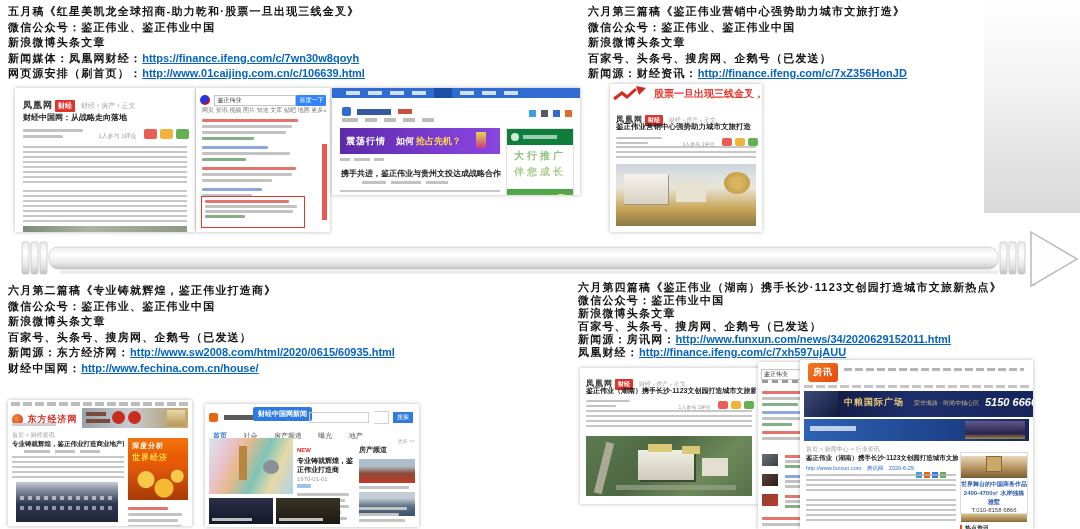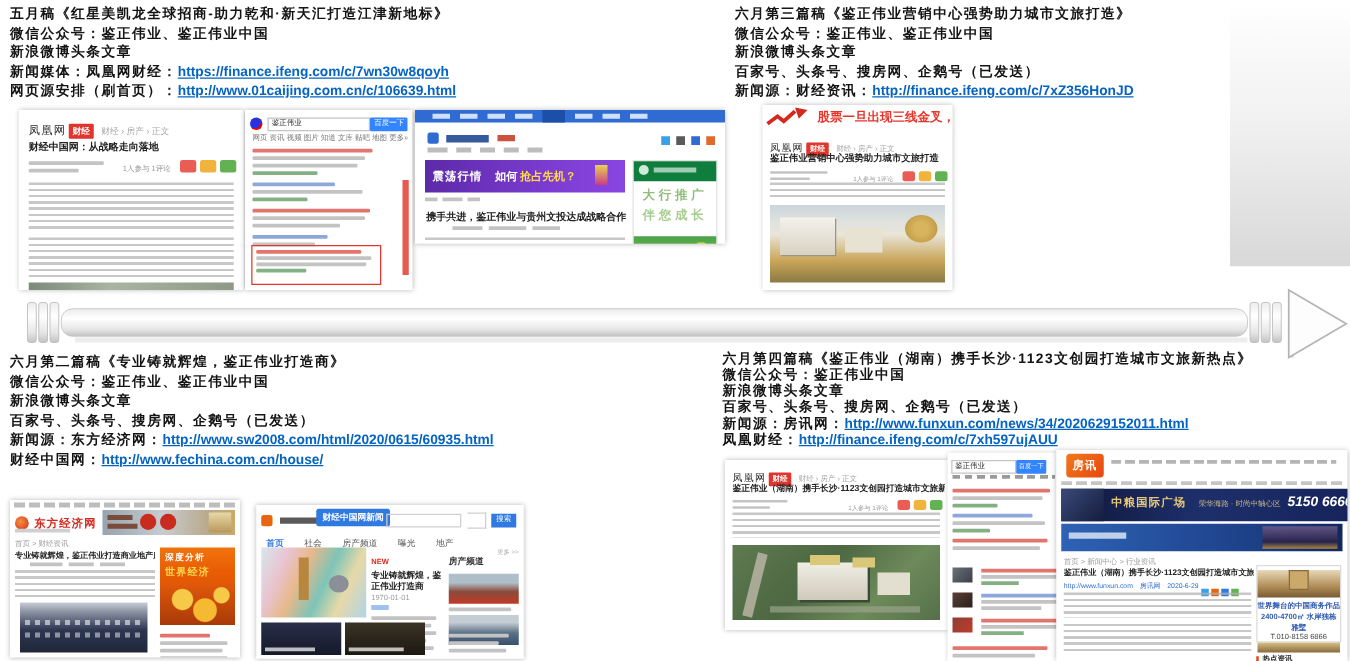--- a/index.html
+++ b/index.html
@@ -12,21 +12,21 @@
   .tblock .zh{letter-spacing:1.2px;}
   .tblock a.lnk{color:#0563C1;text-decoration:underline;letter-spacing:0;cursor:pointer;}
   
   .shot{position:absolute;background:#fff;box-shadow:0 0 4px rgba(0,0,0,.28);overflow:hidden;}
   .bar{height:3px;background:#c3c3c3;border-radius:1px;margin:3px 0;}
   .bar.b{background:#8fa8dc;}
   .bar.r{background:#e2766e;}
   .bar.g{background:#84b184;}
   .para{background:repeating-linear-gradient(180deg,#b0b0b0 0,#b0b0b0 2px,transparent 2px,transparent 5px);opacity:.7;}
   
-  .if-brand{font-size:9px;font-weight:normal;color:#2b2b2b;letter-spacing:1px;}
+  .if-brand{font-size:9px;font-weight:bold;color:#2b2b2b;letter-spacing:1px;}
   .if-badge{display:inline-block;background:#e0352c;color:#fff;font-size:7px;font-weight:bold;
             padding:1px 3px;margin-left:2px;border-radius:1px;}
   .if-crumb{font-size:7px;color:#a5a5a5;margin-left:6px;}
   .if-title{font-weight:bold;color:#222;}
   .if-btn{display:inline-block;width:13px;height:10px;border-radius:2px;margin-left:3px;vertical-align:middle;}
   .if-btn.red{background:#e95d55;} .if-btn.yel{background:#f0b43c;} .if-btn.grn{background:#62b153;}
   .engage{font-size:6px;color:#999;}
   
   .bd-logo{width:10px;height:10px;border-radius:50%;background:radial-gradient(circle at 35% 35%,#2932e1 55%,#e10602 56%);display:inline-block;}
   .bd-input{display:inline-block;border:1px solid #c4c4c4;background:#fff;height:9px;vertical-align:middle;
@@ -39,21 +39,21 @@
   .gray{color:#9a9a9a;} .nowrap{white-space:nowrap;overflow:hidden;}
 </style>
 </head>
 <body>
 
 <div id="canvas">
 
   <div class="abs" style="left:984px;top:0;width:96px;height:213px;background:linear-gradient(180deg,#ffffff 0%,#f1f1f1 45%,#d8d8d8 100%);"></div>
 
   <div class="tblock" style="left:8px;top:4px;line-height:15.5px;">
-      <div class="tline"><span class="zh">五月稿《红星美凯龙全球招商-助力乾和·新天汇打造江津新地标》</span></div>
+      <div class="tline"><span class="zh">五月稿《红星美凯龙全球招商-助力乾和·股票一旦出现三线金叉》</span></div>
       <div class="tline"><span class="zh">微信公众号：鉴正伟业、鉴正伟业中国</span></div>
       <div class="tline"><span class="zh">新浪微博头条文章</span></div>
       <div class="tline"><span class="zh">新闻媒体：凤凰网财经：</span><a class="lnk" href="#">https://finance.ifeng.com/c/7wn30w8qoyh</a></div>
       <div class="tline"><span class="zh">网页源安排（刷首页）：</span><a class="lnk" href="#">http://www.01caijing.com.cn/c/106639.html</a></div>
     </div>
   <div class="tblock" style="left:588px;top:4px;line-height:15.5px;">
       <div class="tline"><span class="zh">六月第三篇稿《鉴正伟业营销中心强势助力城市文旅打造》</span></div>
       <div class="tline"><span class="zh">微信公众号：鉴正伟业、鉴正伟业中国</span></div>
       <div class="tline"><span class="zh">新浪微博头条文章</span></div>
       <div class="tline"><span class="zh">百家号、头条号、搜房网、企鹅号（已发送）</span></div>
@@ -389,21 +389,21 @@
         <span style="display:block;height:3px;background:#c3c3c3;margin:2px 0;"></span>
         <span style="display:block;height:3px;background:#84b184;width:34px;margin:2px 0;"></span>
       </span>
     </div>
     <div class="abs" style="left:4px;top:152px;width:80px;">
       <div class="bar r" style="width:76px;"></div>
         <div class="bar" style="width:66px;"></div>
     </div>
   </div>
 
-  <div class="shot" style="left:845px;top:360px;width:233px;height:169px;z-index:2;">
+  <div class="shot" style="left:800px;top:360px;width:233px;height:169px;z-index:2;">
     <div class="abs" style="left:8px;top:3px;width:30px;height:19px;background:linear-gradient(135deg,#f07a1e,#e8470f);border-radius:3px;color:#fff;font-size:9px;font-weight:bold;text-align:center;line-height:19px;letter-spacing:1px;">房讯</div>
     <div class="abs" style="left:44px;top:8px;width:180px;height:3px;background:repeating-linear-gradient(90deg,#b5b5b5 0 8px,transparent 8px 11px);"></div>
     <div class="abs" style="left:4px;top:25px;width:225px;height:3px;background:repeating-linear-gradient(90deg,#c5c5c5 0 9px,transparent 9px 12px);"></div>
 
     <div class="abs" style="left:4px;top:31px;width:225px;height:26px;background:linear-gradient(90deg,#0f1638,#1d2f6b 45%,#16235a);padding-left:16px;">
       <span style="position:absolute;left:0;top:0;width:34px;height:26px;background:linear-gradient(135deg,#3a4a78,#141c3e);"></span>
       <span style="position:absolute;left:40px;top:5px;font-size:9px;font-weight:bold;color:#e8c87a;letter-spacing:1px;">中粮国际广场</span>
       <span style="position:absolute;left:110px;top:8px;font-size:6px;color:#c8b888;">荣华海路 · 时尚中轴心区</span>
       <span style="position:absolute;right:8px;top:5px;font-size:11px;font-weight:bold;font-style:italic;color:#fff;">5150 6666</span>
       <span style="position:absolute;right:2px;top:20px;width:10px;height:4px;background:#d63a2a;"></span>

